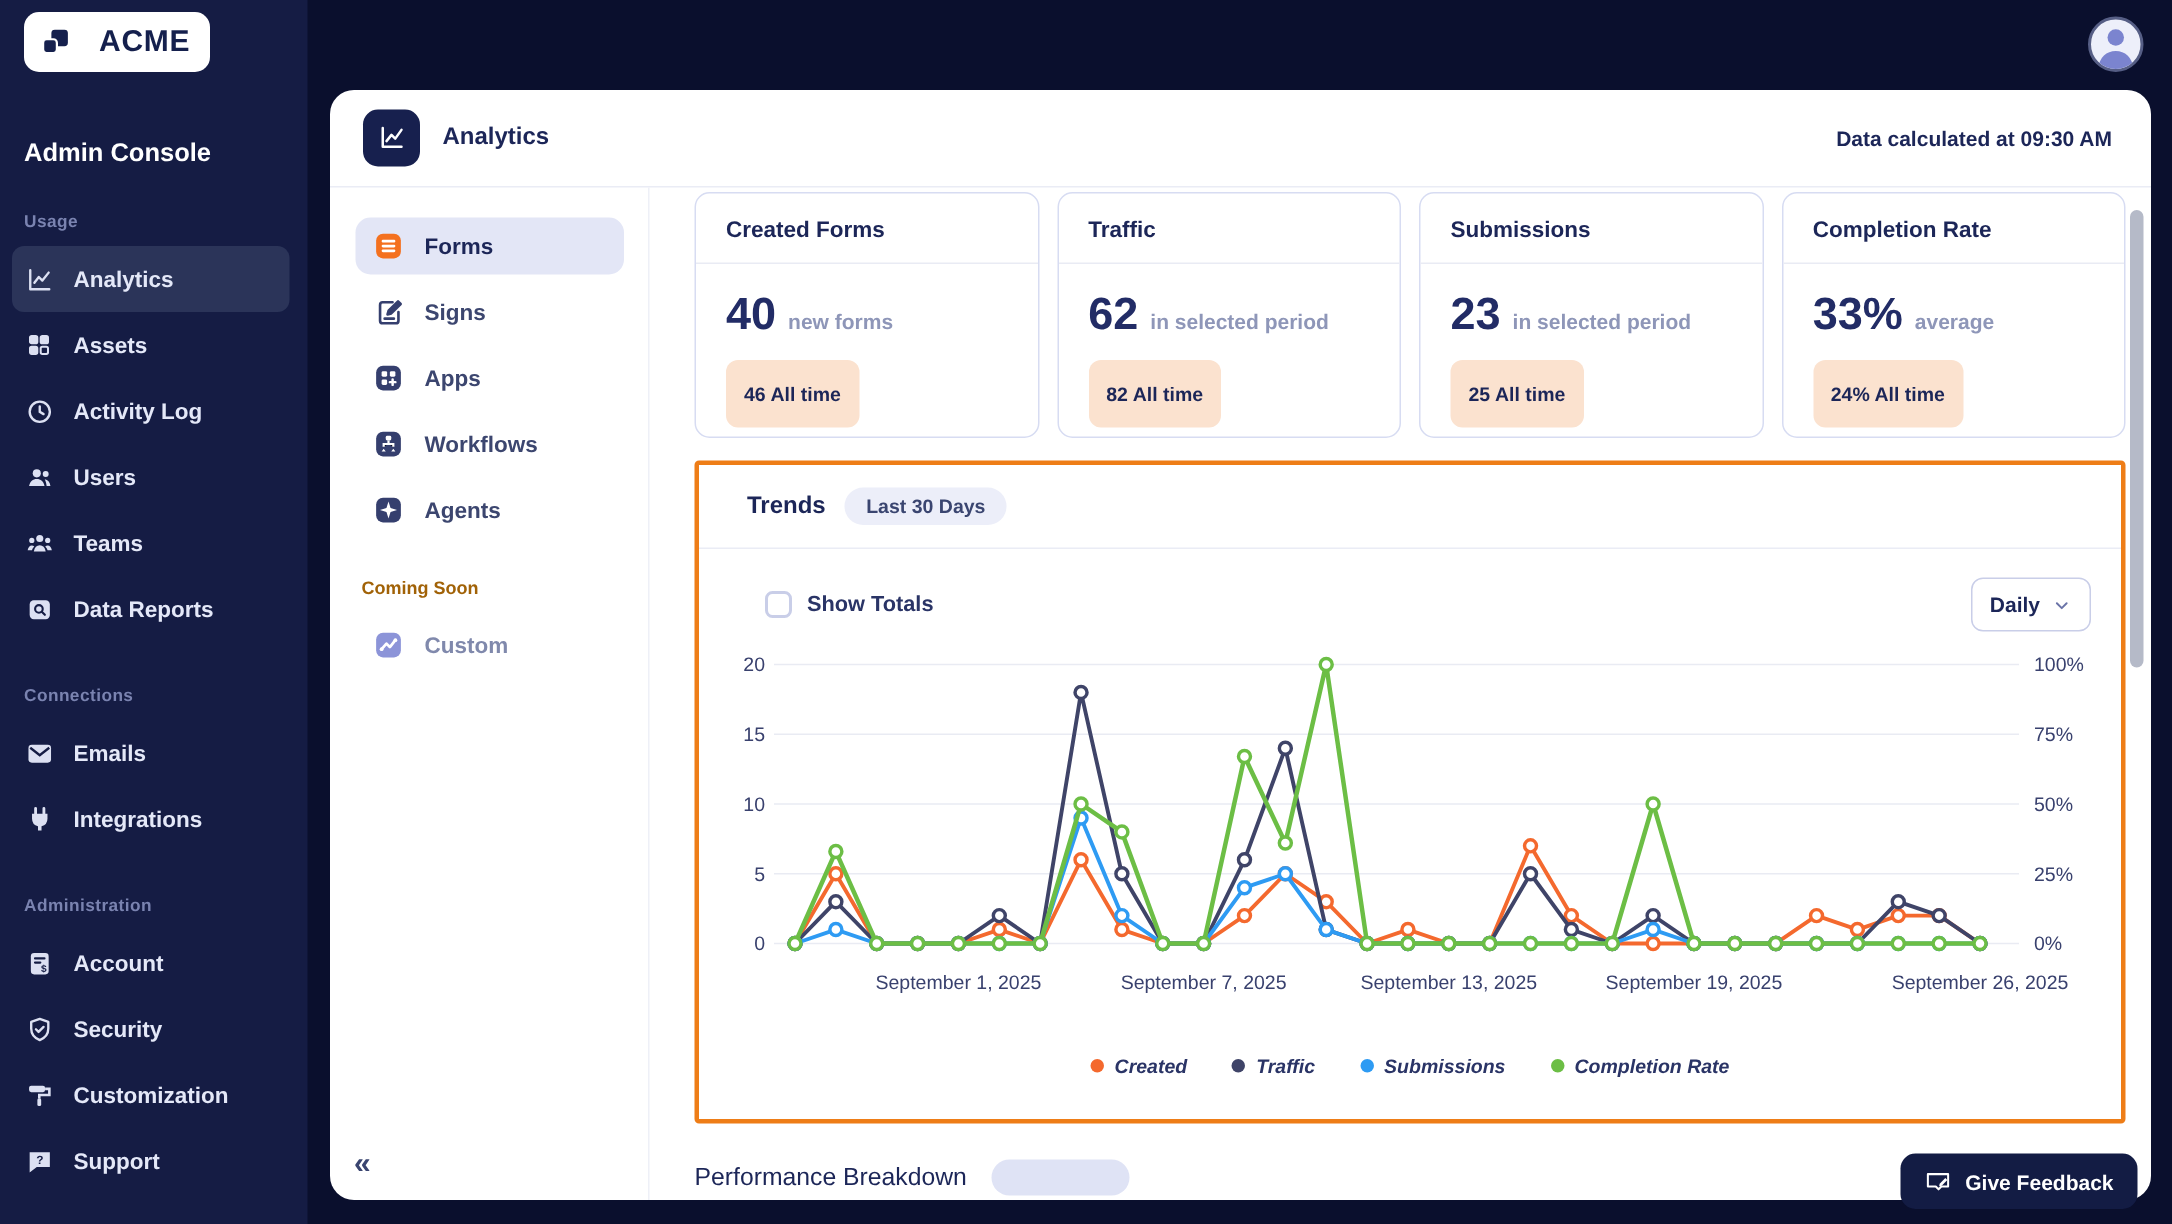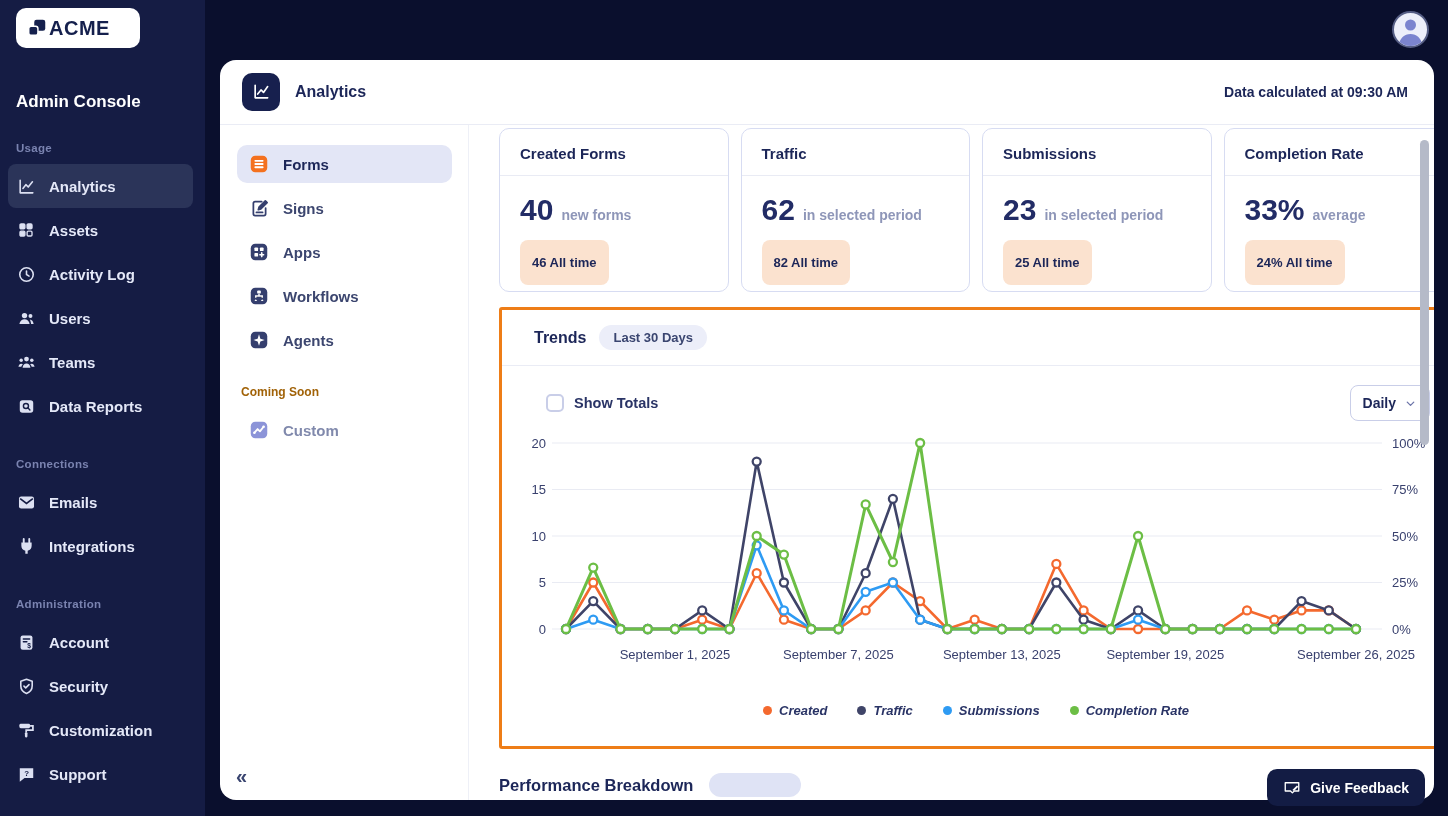--- a/index.html
+++ b/index.html
@@ -1,41 +1,41 @@
 <!DOCTYPE html>
 <html><head>
 <meta charset="utf-8">
 <style>
   * { margin:0; padding:0; box-sizing:border-box; }
   html,body { width:1448px; height:816px; overflow:hidden; }
   body { font-family:"Liberation Sans", sans-serif; background:#0A0F2D; position:relative; color:#1C2658; }
 
   
   .sidebar { position:absolute; left:0; top:0; width:205px; height:816px; background:#151C44; z-index:3; }
-  .logo-box { margin:8px 0 0 16px; width:124px; height:40px; background:#fff; border-radius:10px; display:flex; align-items:center; gap:1px; padding:0 10px; }
+  .logo-box { margin:8px 0 0 16px; width:124px; height:40px; background:#fff; border-radius:10px; display:flex; align-items:center; gap:18px; padding:0 10px; }
   .logo-text { font-size:20px; font-weight:800; color:#15204D; letter-spacing:.5px; }
   .console-title { margin:44px 0 0 16px; font-size:17px; font-weight:800; color:#fff; }
   .sec-label { margin:30px 0 10px 16px; font-size:11.5px; font-weight:700; color:#7A83B0; letter-spacing:.3px; }
   .nav-item { height:44px; margin:0 12px 0 8px; padding:0 8px; border-radius:8px; display:flex; align-items:center; gap:13px; color:#E4E8F8; font-size:15px; font-weight:600; cursor:pointer; }
   .nav-item.active { background:#2B3459; }
   .nicon { width:20px; height:20px; display:flex; align-items:center; justify-content:center; flex:none; }
 
   
   .avatar { position:absolute; right:19px; top:11px; width:37px; height:37px; border-radius:50%; background:#EDEFFA; border:2px solid #565E85; display:flex; align-items:flex-end; justify-content:center; overflow:hidden; z-index:4; }
 
   
   .card { position:absolute; left:220px; top:60px; width:1214px; height:740px; background:#fff; border-radius:16px; overflow:hidden; z-index:1; }
   .card-header { height:65px; display:flex; align-items:center; padding:0 26px 0 22px; border-bottom:1px solid #EAECF5; }
   .hicon { width:38px; height:38px; background:#17204E; border-radius:10px; display:flex; align-items:center; justify-content:center; }
   .card-title { font-size:16px; font-weight:800; margin-left:15px; }
   .header-status { margin-left:auto; font-size:14px; font-weight:700; }
   .card-body { display:flex; height:675px; }
 
   
-  .subnav { width:249px; flex:none; padding:20px 16px 14px 17px; border-right:1px solid #EEF0F7; position:relative; }
+  .subnav { width:213px; flex:none; padding:20px 16px 14px 17px; border-right:1px solid #EEF0F7; position:relative; }
   .sub-item { height:38px; margin-bottom:6px; border-radius:10px; display:flex; align-items:center; gap:13px; padding:0 11px; font-size:15px; font-weight:600; color:#3C466F; cursor:pointer; }
   .sub-item.active { background:#E3E6F6; color:#1C2658; }
   .sub-label-soon { margin:26px 0 12px 4px; font-size:12px; font-weight:700; color:#a16207; }
   .sub-item.muted { color:#8089AC; }
   .sicon { width:22px; height:22px; flex:none; display:flex; align-items:center; justify-content:center; }
   .collapse-btn { position:absolute; left:16px; bottom:12px; font-size:20px; font-weight:700; color:#3A4570; cursor:pointer; }
 
   
   .content { flex:1; padding:3px 22px 0 30px; }
   .stats-row { display:flex; gap:12px; }
@@ -58,21 +58,21 @@
   .select.small { margin-left:auto; height:36px; padding:0 12px; gap:8px; font-size:14px; font-weight:600; }
   .checkbox-group { display:flex; align-items:center; gap:10px; margin-left:24px; cursor:pointer; }
   .checkbox { width:18px; height:18px; border:2px solid #C9CEE8; border-radius:5px; background:#fff; }
   .checkbox-label { font-size:14.5px; font-weight:600; color:#2A3466; }
   .chart-wrap { padding:2px 6px 0 12px; }
   .legend { display:flex; justify-content:center; gap:30px; margin-top:20px; padding-bottom:28px;font-style:italic; }
   .legend-item { display:flex; align-items:center; gap:7px; font-size:13px; font-weight:600; color:#2A3466; }
   .legend-dot { width:9px; height:9px; border-radius:50%; }
 
   .next-heading { margin-top:24px; display:flex; align-items:center; gap:16px; }
-  .next-title { font-size:16.5px; font-weight:700; }
+  .next-title { font-size:16.5px; font-weight:400; }
   .next-pill { width:92px; height:24px; border-radius:999px; background:#DFE3F5; }
 
   
   .scroll-thumb { position:absolute; right:5px; top:80px; width:9px; height:305px; border-radius:6px; background:#B5BAC8; z-index:2; }
   .feedback-btn { position:absolute; right:23px; bottom:10px; height:37px; background:#131C44; border-radius:10px; display:flex; align-items:center; gap:9px; padding:0 16px; color:#fff; font-size:14px; font-weight:600; z-index:6; cursor:pointer; }
 
   svg { display:block; }
   text { font-family:"Liberation Sans", sans-serif; }
 </style>
 </head>

